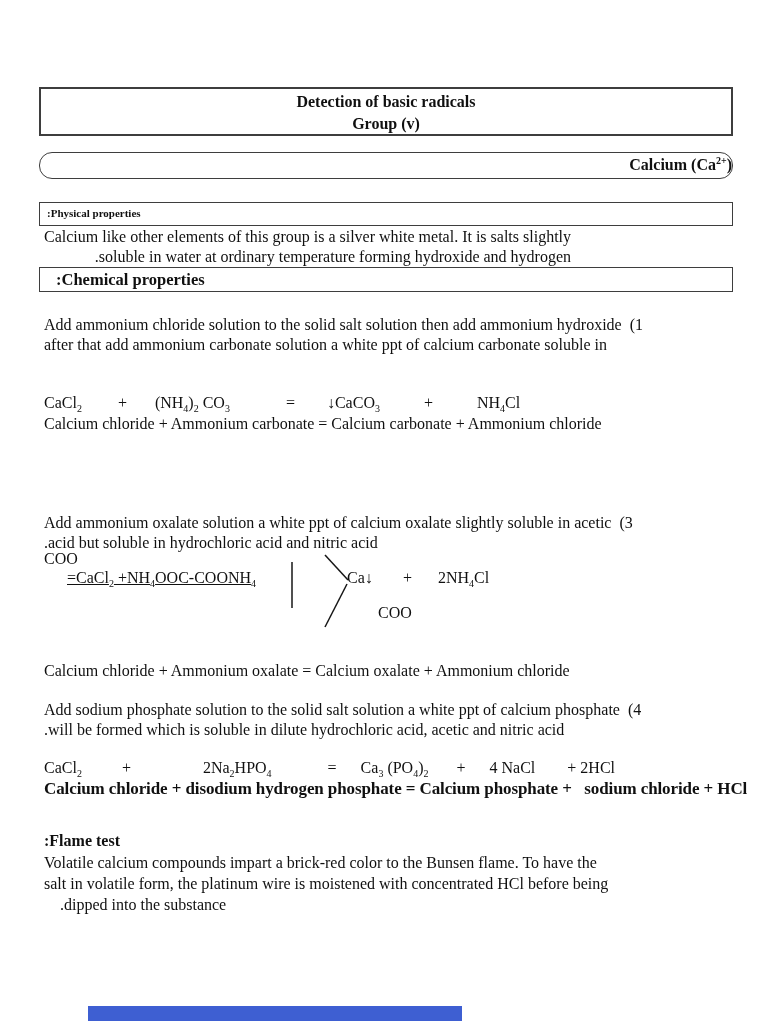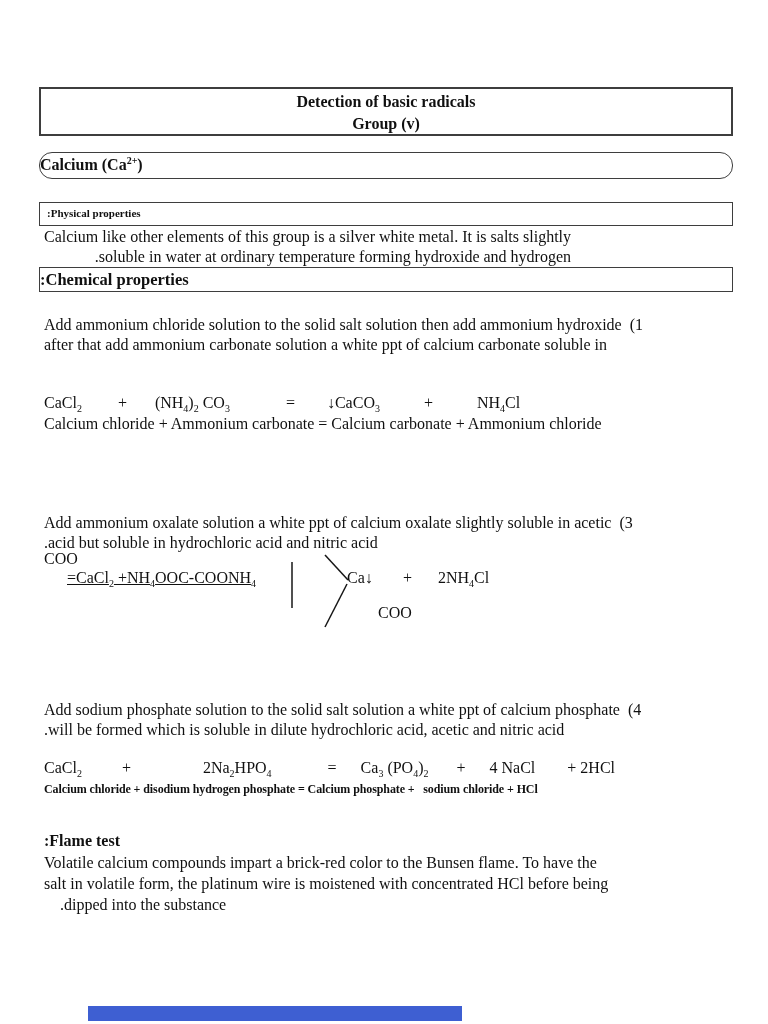--- a/index.html
+++ b/index.html
@@ -6,35 +6,35 @@
   .page{
     position:relative;width:768px;height:1024px;background:#ffffff;
     font-family:"Liberation Serif", serif;color:#101010;overflow:hidden;
   }
   .hbox{
     position:absolute;left:39px;width:694px;box-sizing:border-box;
     background:#fff;border:2px solid #3e3e3e;
   }
   .hbox.thin{border-width:1.5px;}
   .box-title{top:87px;height:49px;text-align:center;font-weight:bold;font-size:16px;line-height:22px;padding-top:2px;}
-  .box-calcium{top:152px;height:27px;text-align:left;font-weight:bold;font-size:16px;line-height:24px;border-radius:13px;}
+  .box-calcium{top:152px;height:27px;text-align:right;font-weight:bold;font-size:16px;line-height:24px;border-radius:13px;}
   .box-physical{top:202px;height:24px;font-weight:bold;font-size:11px;line-height:21px;padding-left:7px;}
-  .box-chemical{top:267px;height:25px;font-weight:bold;font-size:16.5px;line-height:23px;}
+  .box-chemical{top:267px;height:25px;font-weight:bold;font-size:16.5px;line-height:23px;padding-left:16px;}
   .block{position:absolute;left:44px;font-size:16px;}
   .line{white-space:pre;line-height:20px;}
   .para-physical{top:227px;text-align:right;}
   .para-test1{top:315px;}
   .eq1{top:393px;}
   .eq1-words{top:414px;}
   .para-test2{top:452px;}
   .para-test3{top:513px;}
   .eq3-words{top:661px;}
   .para-test4{top:700px;}
   .eq2{top:758px;}
-  .eq2-words{top:779px;font-weight:bold;font-size:12px;letter-spacing:-0.1px;}
+  .eq2-words{top:779px;font-weight:bold;font-size:17px;letter-spacing:-0.1px;}
   .flame-heading{top:831px;font-weight:bold;line-height:20px;}
   .para-flame{top:852px;}
   .para-flame .line{line-height:21px;}
   .struct-label{position:absolute;font-size:16px;white-space:pre;}
   .coo-top{left:44px;top:550px;}
   .ox-react{left:67px;top:569px;text-decoration:underline;}
   .ca-label{left:347px;top:569px;}
   .ox-plus{left:403px;top:569px;}
   .ox-prod{left:438px;top:569px;}
   .coo-bottom{left:378px;top:604px;}
@@ -93,20 +93,23 @@
   <span class="struct-label ca-label">Ca↓</span>
   <span class="struct-label ox-plus">+</span>
   <span class="struct-label ox-prod">2NH<sub>4</sub>Cl</span>
   <span class="struct-label coo-bottom">COO</span>
   <svg class="struct-lines" width="80" height="85" viewBox="0 0 80 85">
     <line x1="12" y1="14" x2="12" y2="60" stroke="#161616" stroke-width="1.5"></line>
     <line x1="45" y1="7" x2="68" y2="32" stroke="#161616" stroke-width="1.5"></line>
     <line x1="67" y1="36" x2="45" y2="79" stroke="#161616" stroke-width="1.5"></line>
   </svg>
 
+  <div class="block eq3-words">
+    <div class="line">Calcium chloride + Ammonium oxalate = Calcium oxalate + Ammonium chloride</div>
+  </div>
 
   <div class="block para-test4">
     <div class="line">Add sodium phosphate solution to the solid salt solution a white ppt of calcium phosphate  (4</div>
     <div class="line">.will be formed which is soluble in dilute hydrochloric acid, acetic and nitric acid</div>
   </div>
 
   <div class="block eq2">
     <div class="line">CaCl<sub>2</sub>          +                  2Na<sub>2</sub>HPO<sub>4</sub>              =      Ca<sub>3</sub> (PO<sub>4</sub>)<sub>2</sub>       +      4 NaCl        + 2HCl</div>
   </div>
   <div class="block eq2-words">

